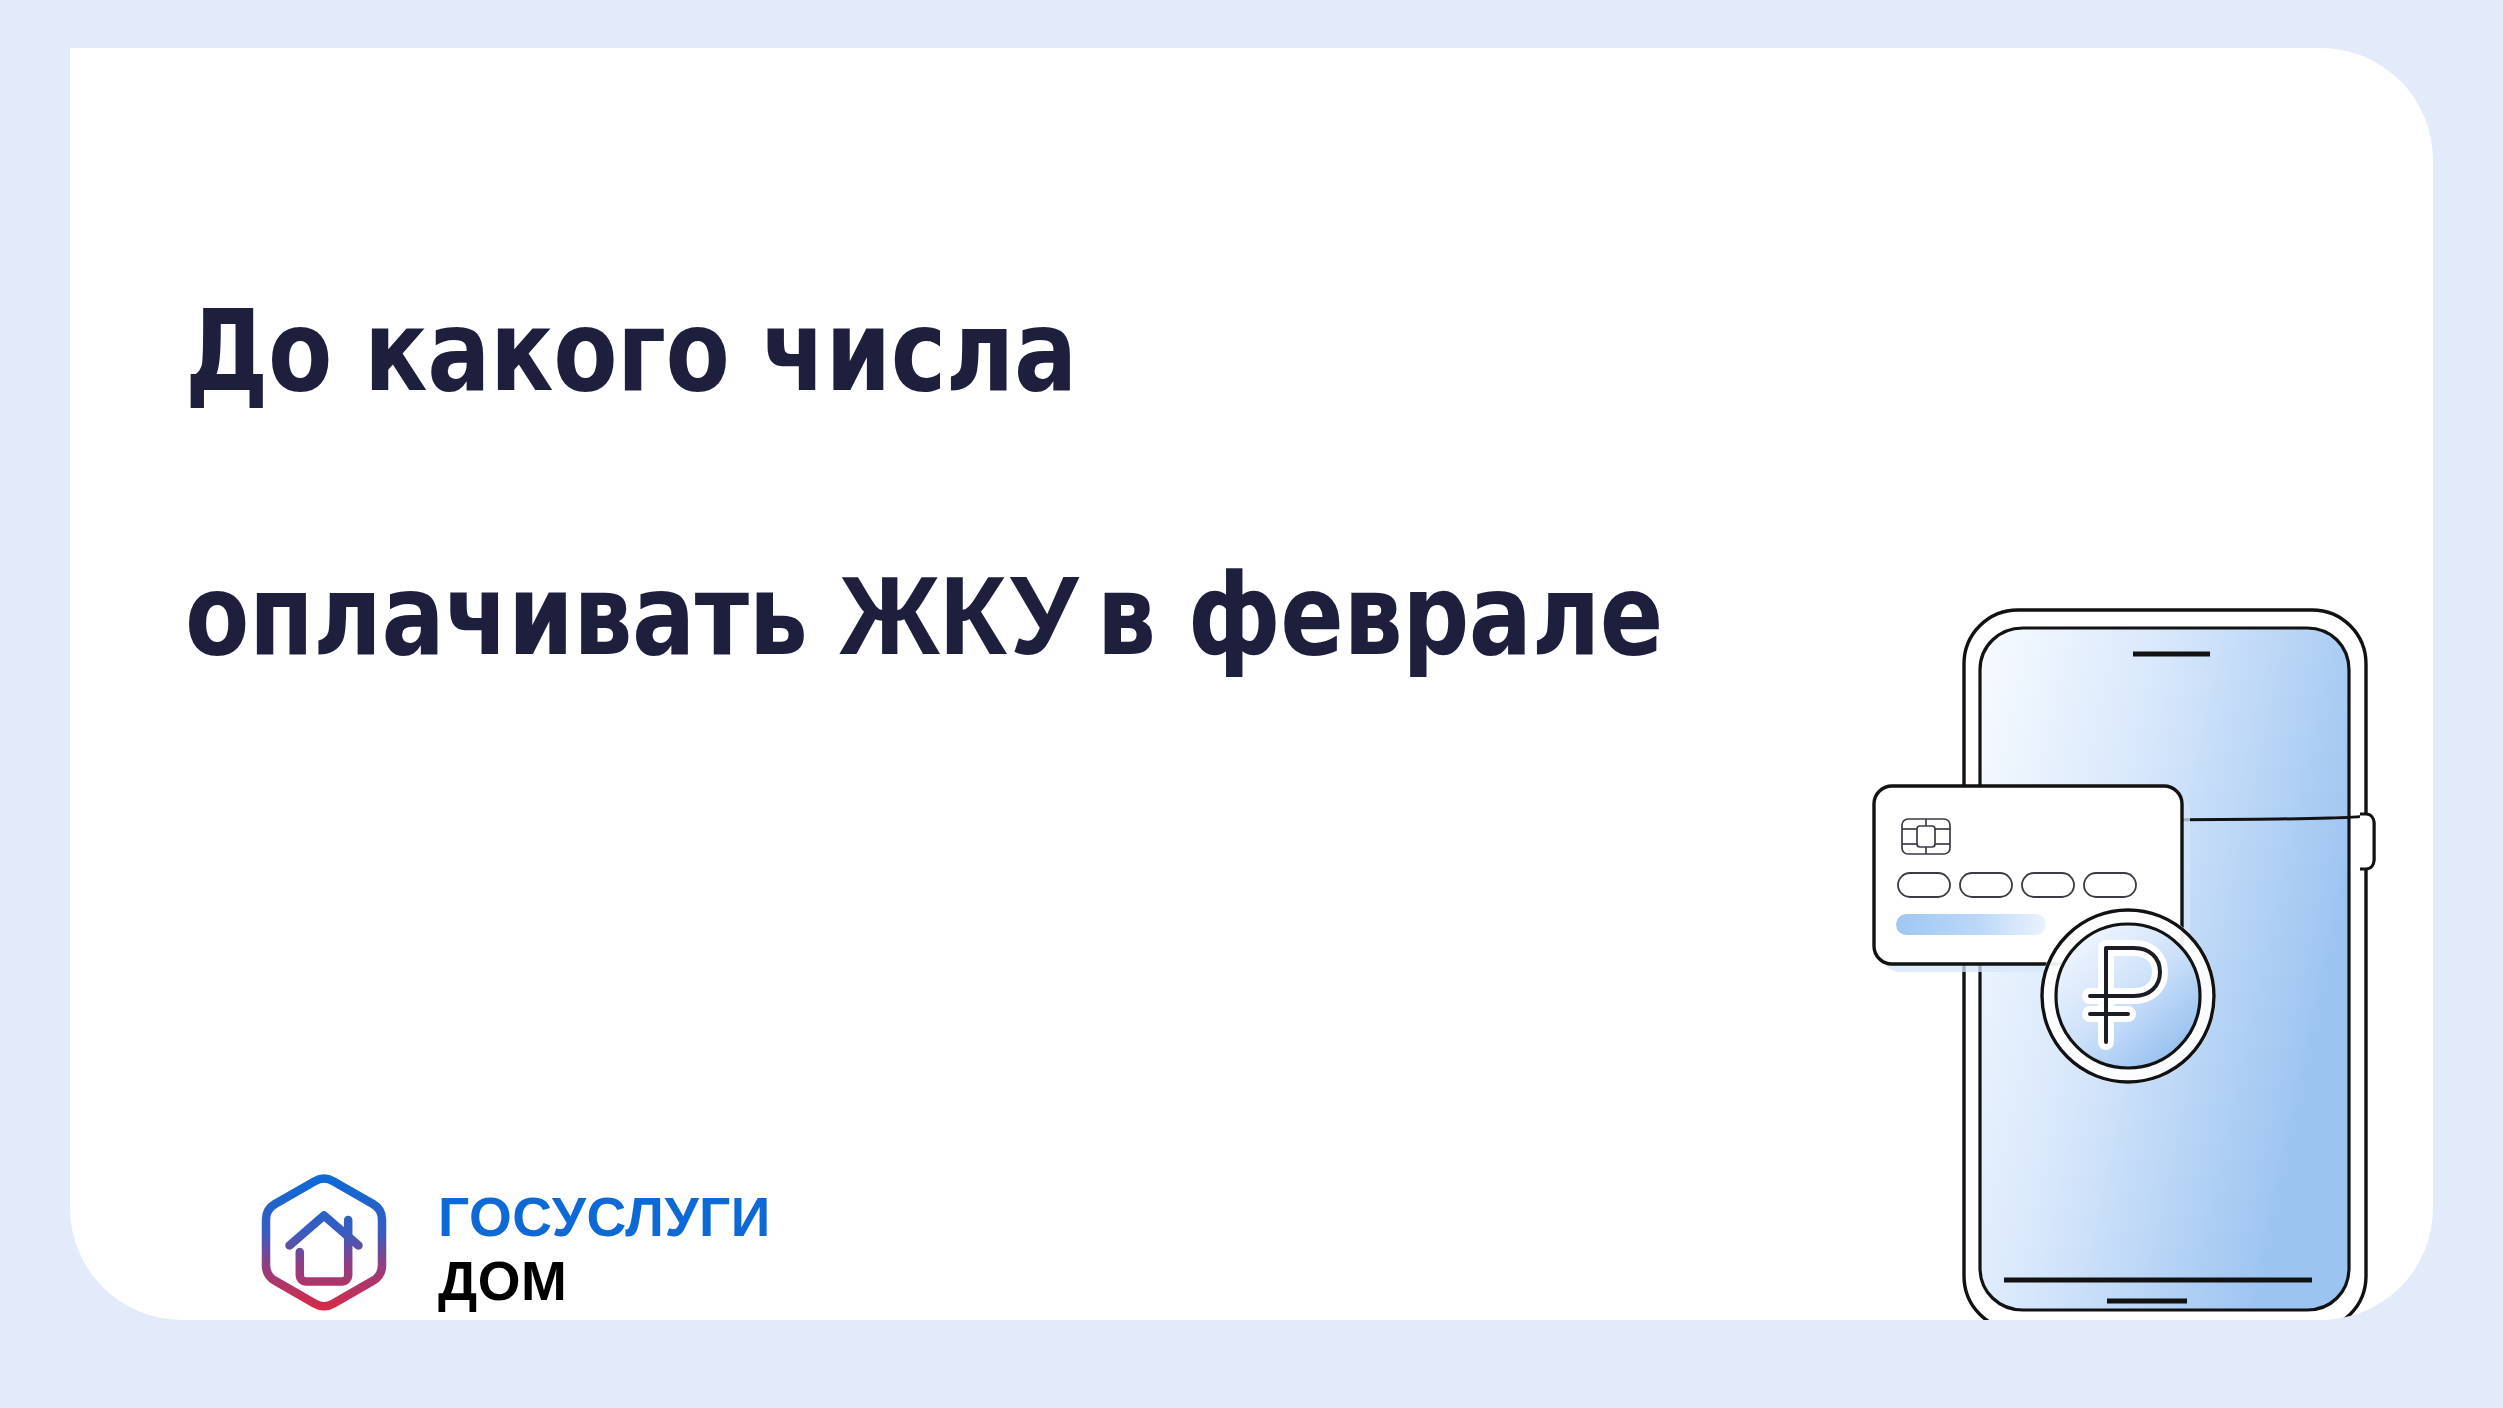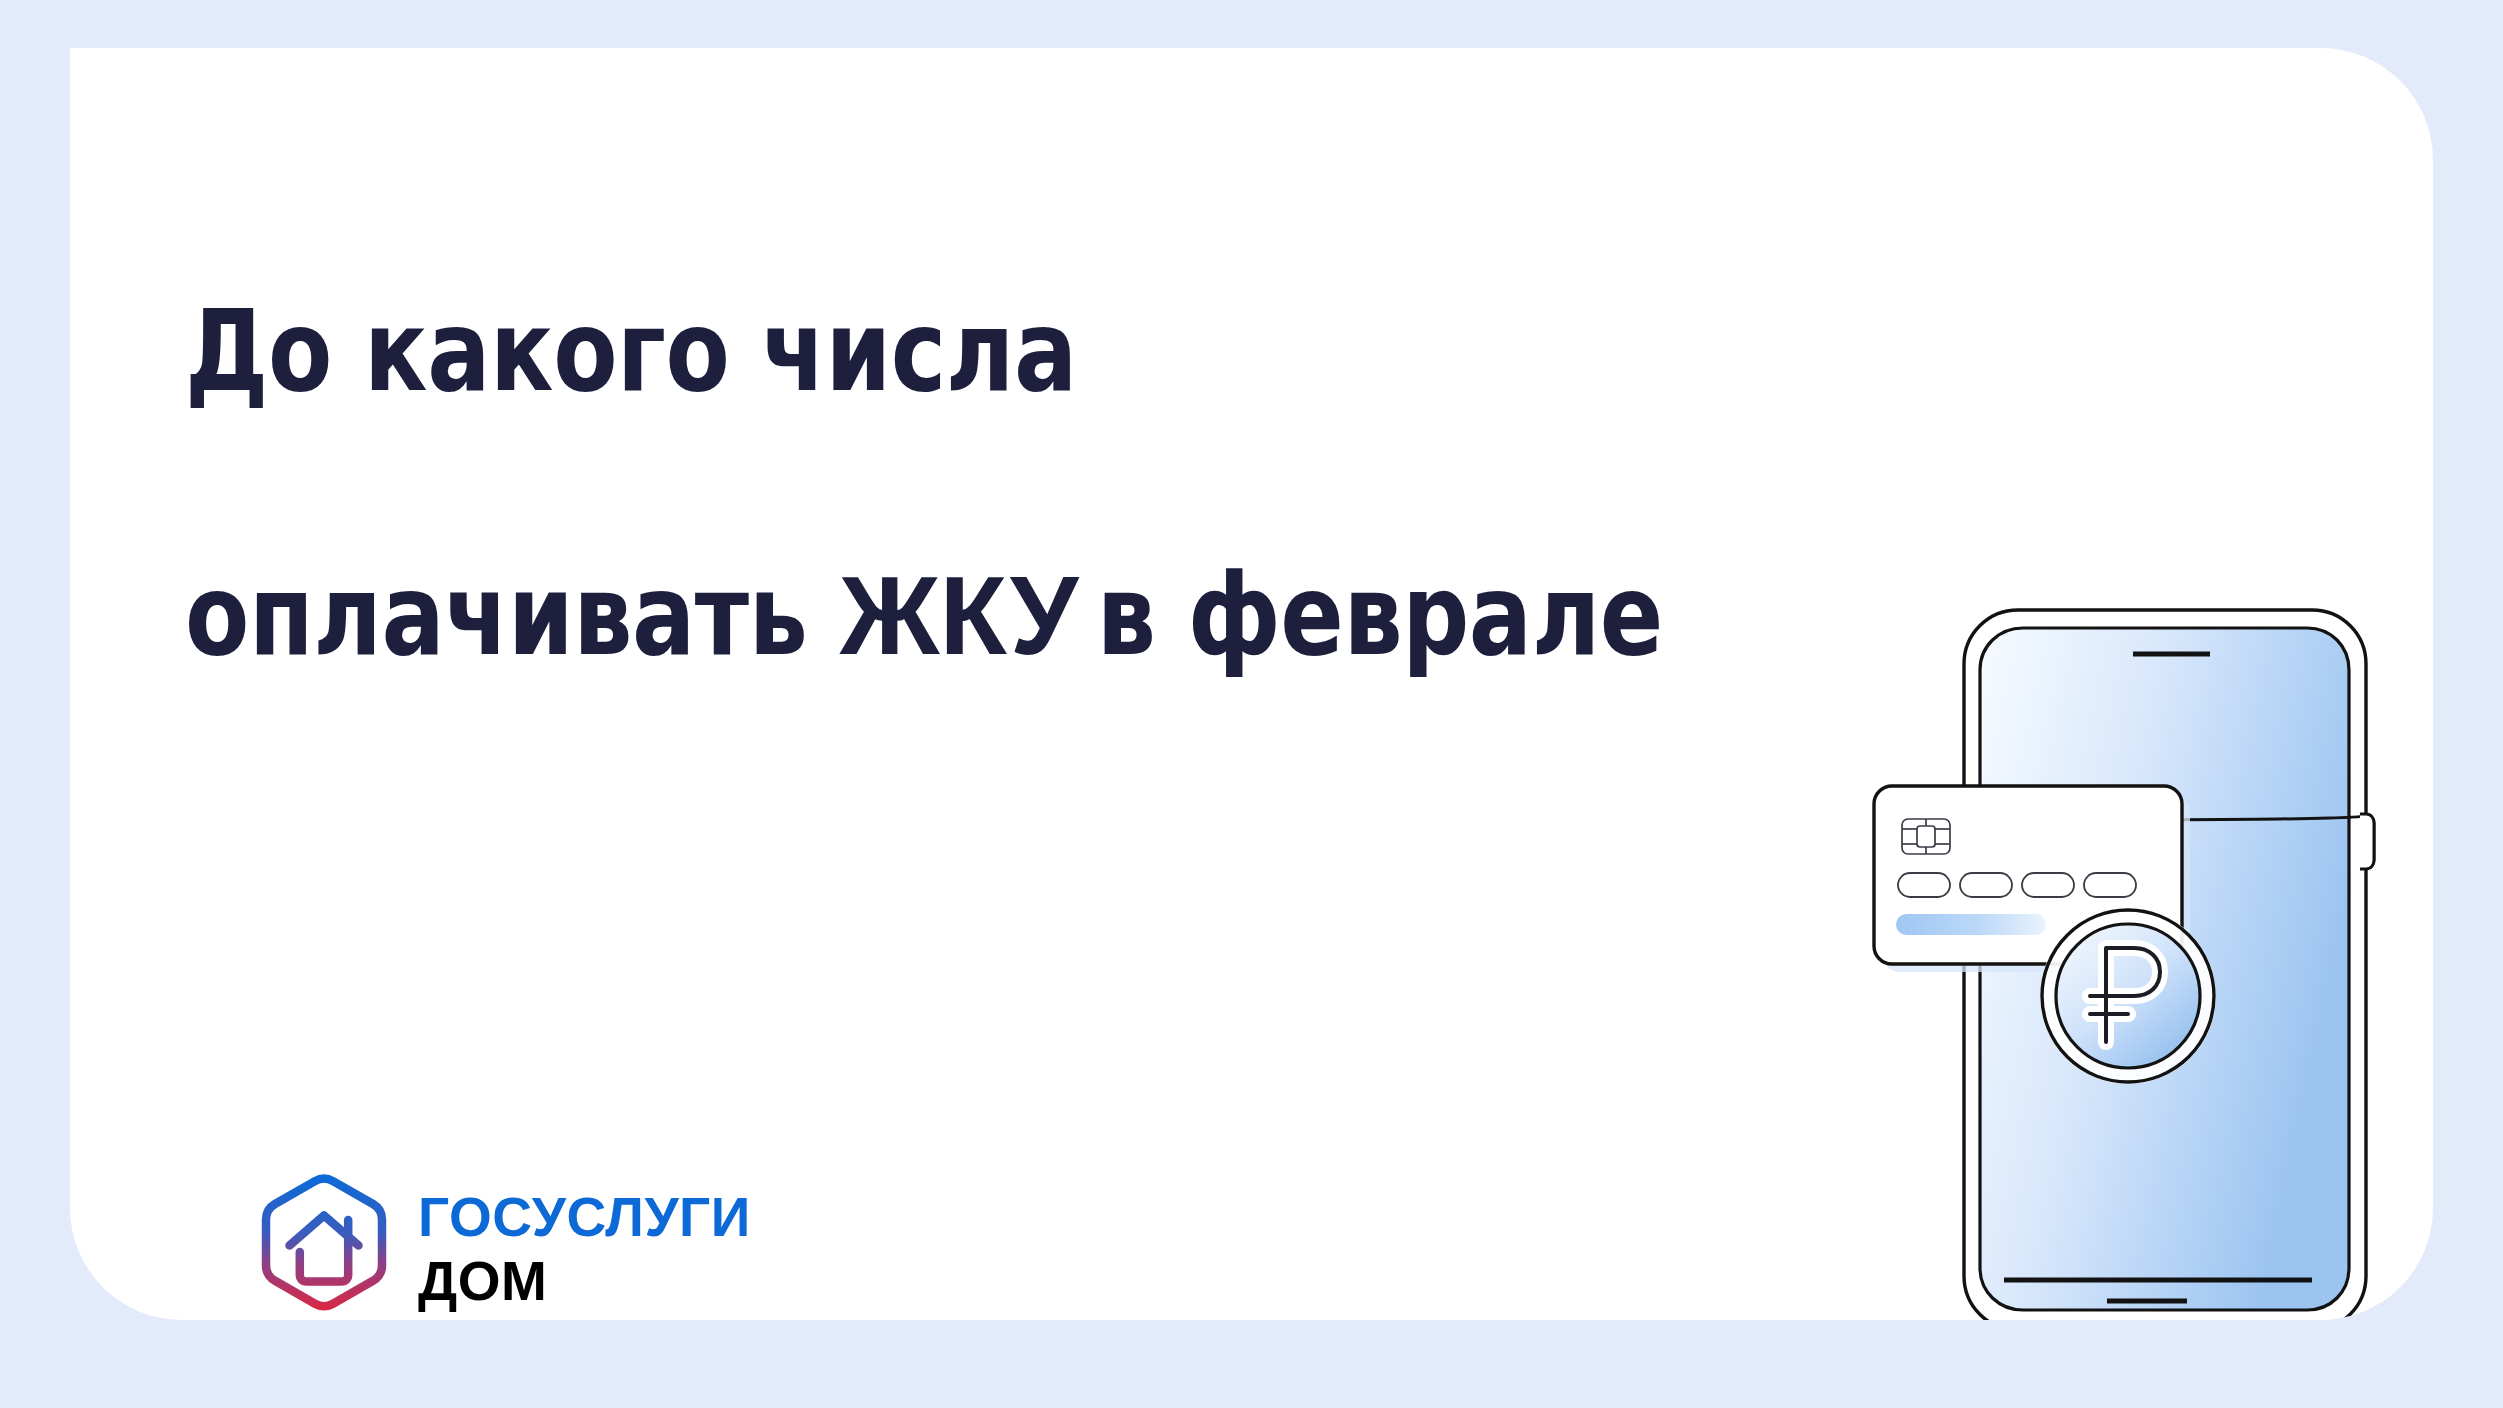--- a/index.html
+++ b/index.html
@@ -69,20 +69,21 @@
     display: flex;
     align-items: center;
     gap: 26px;
   }
   #logo-mark { width: 136px; height: 146px; display: block; }
   #logo-words {
     display: flex;
     flex-direction: column;
     line-height: 1;
     padding-top: 4px;
+    margin-left: 20px;
   }
   .logo-word {
     font-family: "Liberation Sans", "DejaVu Sans", sans-serif;
     font-weight: 700;
     font-size: 55px;
     letter-spacing: 0.5px;
   }
   #logo-word-top { color: #0d69d6; }
   #logo-word-bottom { color: #000000; margin-top: 9px; }
 

